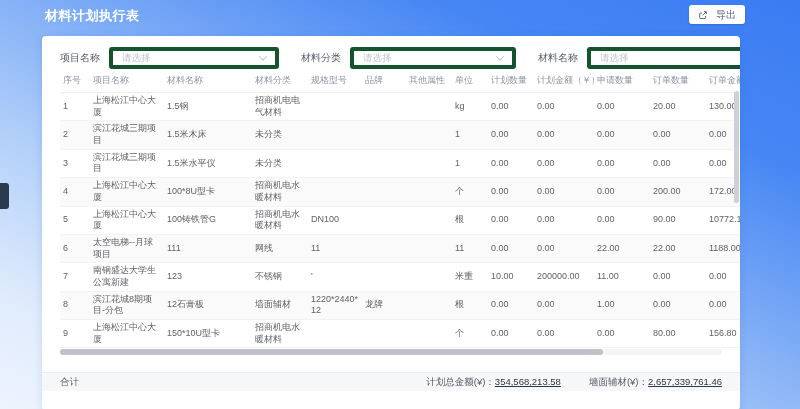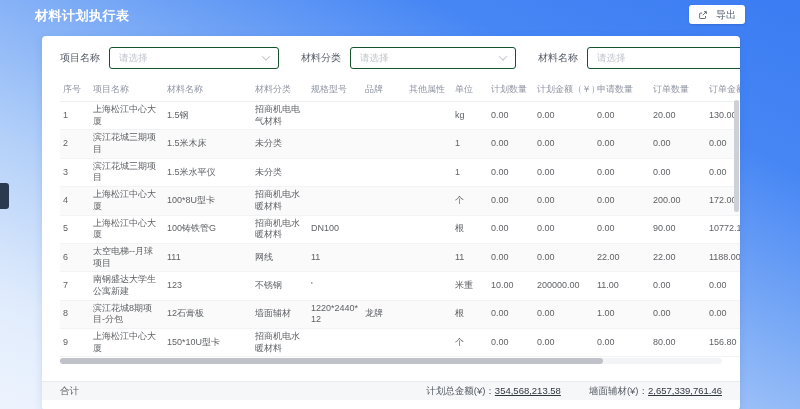--- a/index.html
+++ b/index.html
@@ -2,36 +2,36 @@
 <html><head>
 <meta charset="utf-8">
 <style>
   * { margin:0; padding:0; box-sizing:border-box; }
   html,body { width:800px; height:409px; overflow:hidden; }
   body {
     font-family:"Liberation Sans","DejaVu Sans",sans-serif;
     background:linear-gradient(205deg,#3b7cf3 0%,#4686f4 22%,#7fadf6 45%,#b3d0f9 65%,#dfebfc 85%,#eef4fe 100%);
     position:relative; color:#606266;
   }
-  .page-title { position:absolute; left:35px; top:7px; color:#ffffff; font-size:13px; font-weight:bold; letter-spacing:.5px; }
+  .page-title { position:absolute; left:45px; top:7px; color:#ffffff; font-size:13px; font-weight:bold; letter-spacing:.5px; }
   .export-btn { position:absolute; right:55px; top:5px; height:19px; padding:0 9px; background:#ffffff; border:none; border-radius:3px;
     display:flex; align-items:center; gap:8px; font-size:10px; color:#55606f; cursor:pointer; box-shadow:0 1px 2px rgba(20,60,140,.25); }
   .drawer-handle { position:absolute; left:0; top:183px; width:9px; height:26px; background:#2c3a50; border-radius:0 3px 3px 0; cursor:pointer; }
   .card { position:absolute; left:42px; top:36px; width:698px; height:374px; background:#ffffff; border-radius:4px;
     box-shadow:0 2px 8px rgba(30,80,180,.15); overflow:hidden; }
   .filters { display:flex; align-items:center; padding:11px 18px 0 18px; gap:22px; }
   .filter-group { display:flex; align-items:center; gap:9px; }
   .filter-label { font-size:10px; color:#555b66; white-space:nowrap; }
-  .select-box { height:22px; border:1px solid #14532d; border-radius:3px; background:#fff; display:flex; align-items:center;
+  .select-box { height:22px; border:4px solid #14532d; border-radius:3px; background:#fff; display:flex; align-items:center;
     padding:0 9px; font-size:9.5px; color:#c0c4cc; cursor:pointer; }
   .chev { width:6px; height:6px; border-right:1px solid #c0c4cc; border-bottom:1px solid #c0c4cc; transform:rotate(45deg) translate(-1px,-1px); margin-left:auto; }
   .actions { display:flex; align-items:center; gap:24px; padding:10px 18px 0 18px; }
   .search-btn { width:112px; height:20px; background:#3d7ff7; color:#fff; border:none; border-radius:3px; font-size:10px; cursor:pointer; }
   .clear-link { color:#3d7ff7; font-size:10px; text-decoration:none; cursor:pointer; }
-  .table-wrap { position:relative; margin-top:9px; padding:0 18px; }
+  .table-wrap { position:relative; padding:0 18px; }
   table { width:100%; border-collapse:collapse; table-layout:fixed; font-size:9px; }
   th { color:#8f95a3; font-weight:normal; text-align:left; padding:5px 3px; border-bottom:1px solid #ebeef5; white-space:nowrap; overflow:hidden; }
   td { color:#606266; padding:2px 3px; height:26px; border-bottom:1px solid #f2f3f5; line-height:1.3; word-break:break-all; vertical-align:middle; }
   tr.even td { background:#fafafa; }
   .v-scrollbar { position:absolute; right:1px; top:22px; width:5px; height:112px; background:#cdd0d6; border-radius:3px; cursor:pointer; }
   .h-scrollbar { margin:1px 18px 0 18px; height:6px; background:#f3f4f6; border-radius:3px; position:relative; cursor:pointer; }
   .h-thumb { position:absolute; left:0; top:0; height:6px; width:82%; background:#bfc2c8; border-radius:3px; }
   .summary-row { display:flex; align-items:center; height:19px; background:#f6f7f9; border-top:1px solid #e9ebef; padding:0 18px; font-size:9.5px; margin-top:17px; }
   .sum-label { color:#606266; }
   .sum-items { margin-left:auto; display:flex; gap:28px; }

